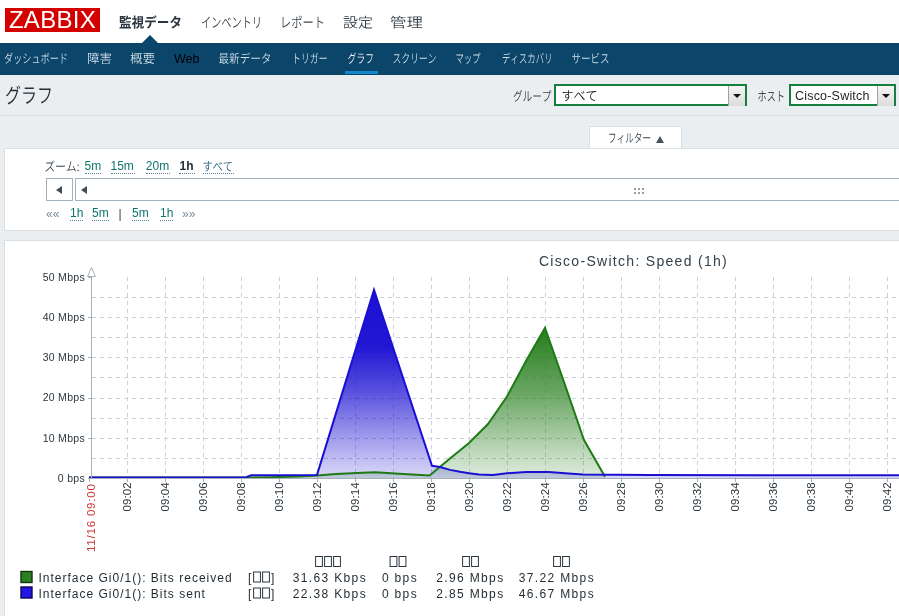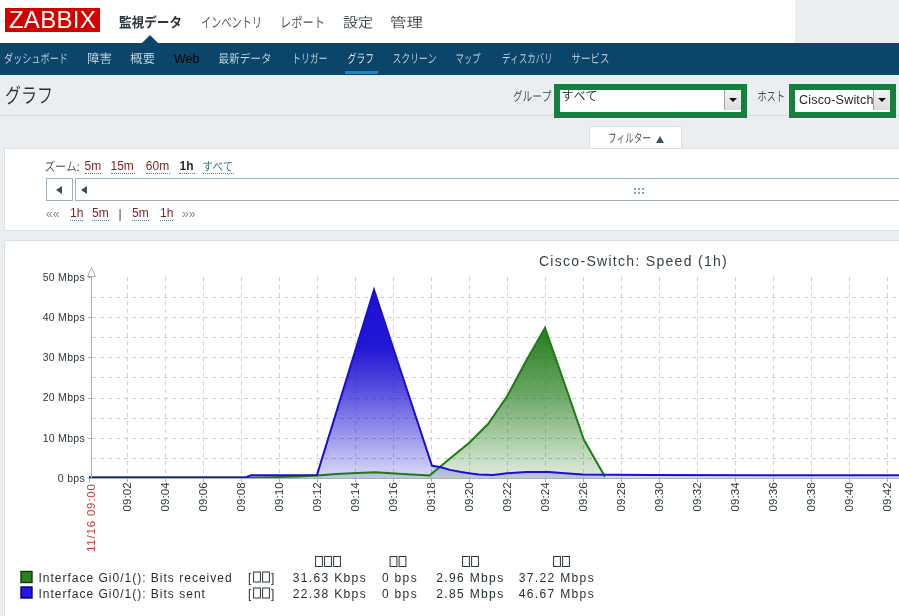--- a/index.html
+++ b/index.html
@@ -1,41 +1,41 @@
 <!DOCTYPE html>
 <html><head><meta charset="utf-8"><style>
 *{margin:0;padding:0;box-sizing:border-box}
 html,body{width:899px;height:616px;overflow:hidden}
 body{font-family:"Liberation Sans",sans-serif;background:#ebeef0;position:relative}
 .abs{position:absolute}
-#topbar{position:absolute;left:0;top:0;width:795px;height:43px;background:#fff}
+#topbar{position:absolute;left:0;top:0;width:899px;height:43px;background:#fff}
 #logo{position:absolute;left:5px;top:8px;width:95px;height:24px;background:#d40000;color:#fff;
  font-size:24px;text-align:center;line-height:23px;letter-spacing:0.3px}
 #navtri{position:absolute;left:142px;top:35px;width:0;height:0;
  border-left:8px solid transparent;border-right:8px solid transparent;border-bottom:8px solid #0c456a}
 #subnav{position:absolute;left:0;top:43px;width:899px;height:32px;background:#0c456a}
 #grunderline{position:absolute;left:345px;top:71px;width:33px;height:3px;background:#1587cb}
 #hr1{position:absolute;left:0;top:115px;width:899px;height:1px;background:#d6dcde}
 #ftab{position:absolute;left:589px;top:126px;width:93px;height:25px;background:#fff;
  border:1px solid #d9dfe2;border-bottom:none}
 #ftri{position:absolute;left:656px;top:136px;width:0;height:0;
  border-left:4.5px solid transparent;border-right:4.5px solid transparent;border-bottom:7px solid #44545c}
 #fpanel{position:absolute;left:4px;top:148px;width:896px;height:83px;background:#fff;
  border:1px solid #d9dfe2;border-right:none}
 #gpanel{position:absolute;left:4px;top:240px;width:896px;height:377px;background:#fff;
  border:1px solid #d9dfe2;border-right:none;border-bottom:none}
-.combo{position:absolute;height:34px;background:#fff;border:6px solid #15803d}
+.combo{position:absolute;height:22px;background:#fff;border:2px solid #15803d}
 .cbtn{position:absolute;right:0;top:0;width:17px;height:20px;border-left:1px solid #98a5ae;
  background:linear-gradient(#f4f4f4,#dcdcdc)}
 .cbtn:after{content:"";position:absolute;left:4px;top:8px;width:0;height:0;
  border-left:4px solid transparent;border-right:4px solid transparent;border-top:4px solid #111}
 .sbtn{position:absolute;border:1px solid #a2b1bc;background:#fff}
 .ltri{width:0;height:0;border-top:4px solid transparent;border-bottom:4px solid transparent;
  border-right:6px solid #414c55;position:absolute}
-.zlink{position:absolute;font-size:12px;color:#7f1d1d;border-bottom:1px dotted #5c8196;line-height:13px}
+.zlink{position:absolute;font-size:12px;color:#0f766e;border-bottom:1px dotted #5c8196;line-height:13px}
 .glink{position:absolute;font-size:12px;color:#1e5d7e}
 .dots i{position:absolute;width:2px;height:2px;background:#90a1ab}
 </style></head><body>
 <div id="topbar">
     <div id="logo">ZABBIX</div>
   </div>
 <div id="navtri"></div>
 <div id="subnav"></div>
 <div id="grunderline"></div>
 <div style="position:absolute;left:174px;top:52px;font-size:12.5px;color:#000000">Web</div>
@@ -45,21 +45,21 @@
   </div>
 <div class="combo" style="left:789px;top:84px;width:107px">
     <div style="position:absolute;left:4px;top:3px;font-size:12.5px;color:#1c2226;letter-spacing:0.2px">Cisco-Switch</div>
     <div class="cbtn"></div>
   </div>
 <div id="ftab"></div>
 <div id="ftri"></div>
 <div id="fpanel"></div>
 <div class="zlink" style="left:84.5px;top:160px;width:16px;text-align:center">5m</div>
 <div class="zlink" style="left:110.5px;top:160px;width:24px;">15m</div>
-<div class="zlink" style="left:145.5px;top:160px;width:24px;text-align:center">60m</div>
+<div class="zlink" style="left:145.5px;top:160px;width:24px;text-align:center">20m</div>
 <div class="zlink" style="left:178.5px;top:160px;width:16px;text-align:center;font-weight:bold;color:#1f2a30">1h</div>
 <div class="zlink" style="left:202.5px;top:160px;width:31px;height:14px"></div>
 <div class="sbtn" style="left:45.5px;top:178px;width:27px;height:23px">
     <div class="ltri" style="left:9px;top:7px"></div>
   </div>
 <div class="sbtn" style="left:74.5px;top:178px;width:825px;height:23px;border-right:none">
     <div class="ltri" style="left:5px;top:7px"></div>
     <div class="dots">
       <i style="left:558px;top:9px"></i>
       <i style="left:562px;top:9px"></i>

